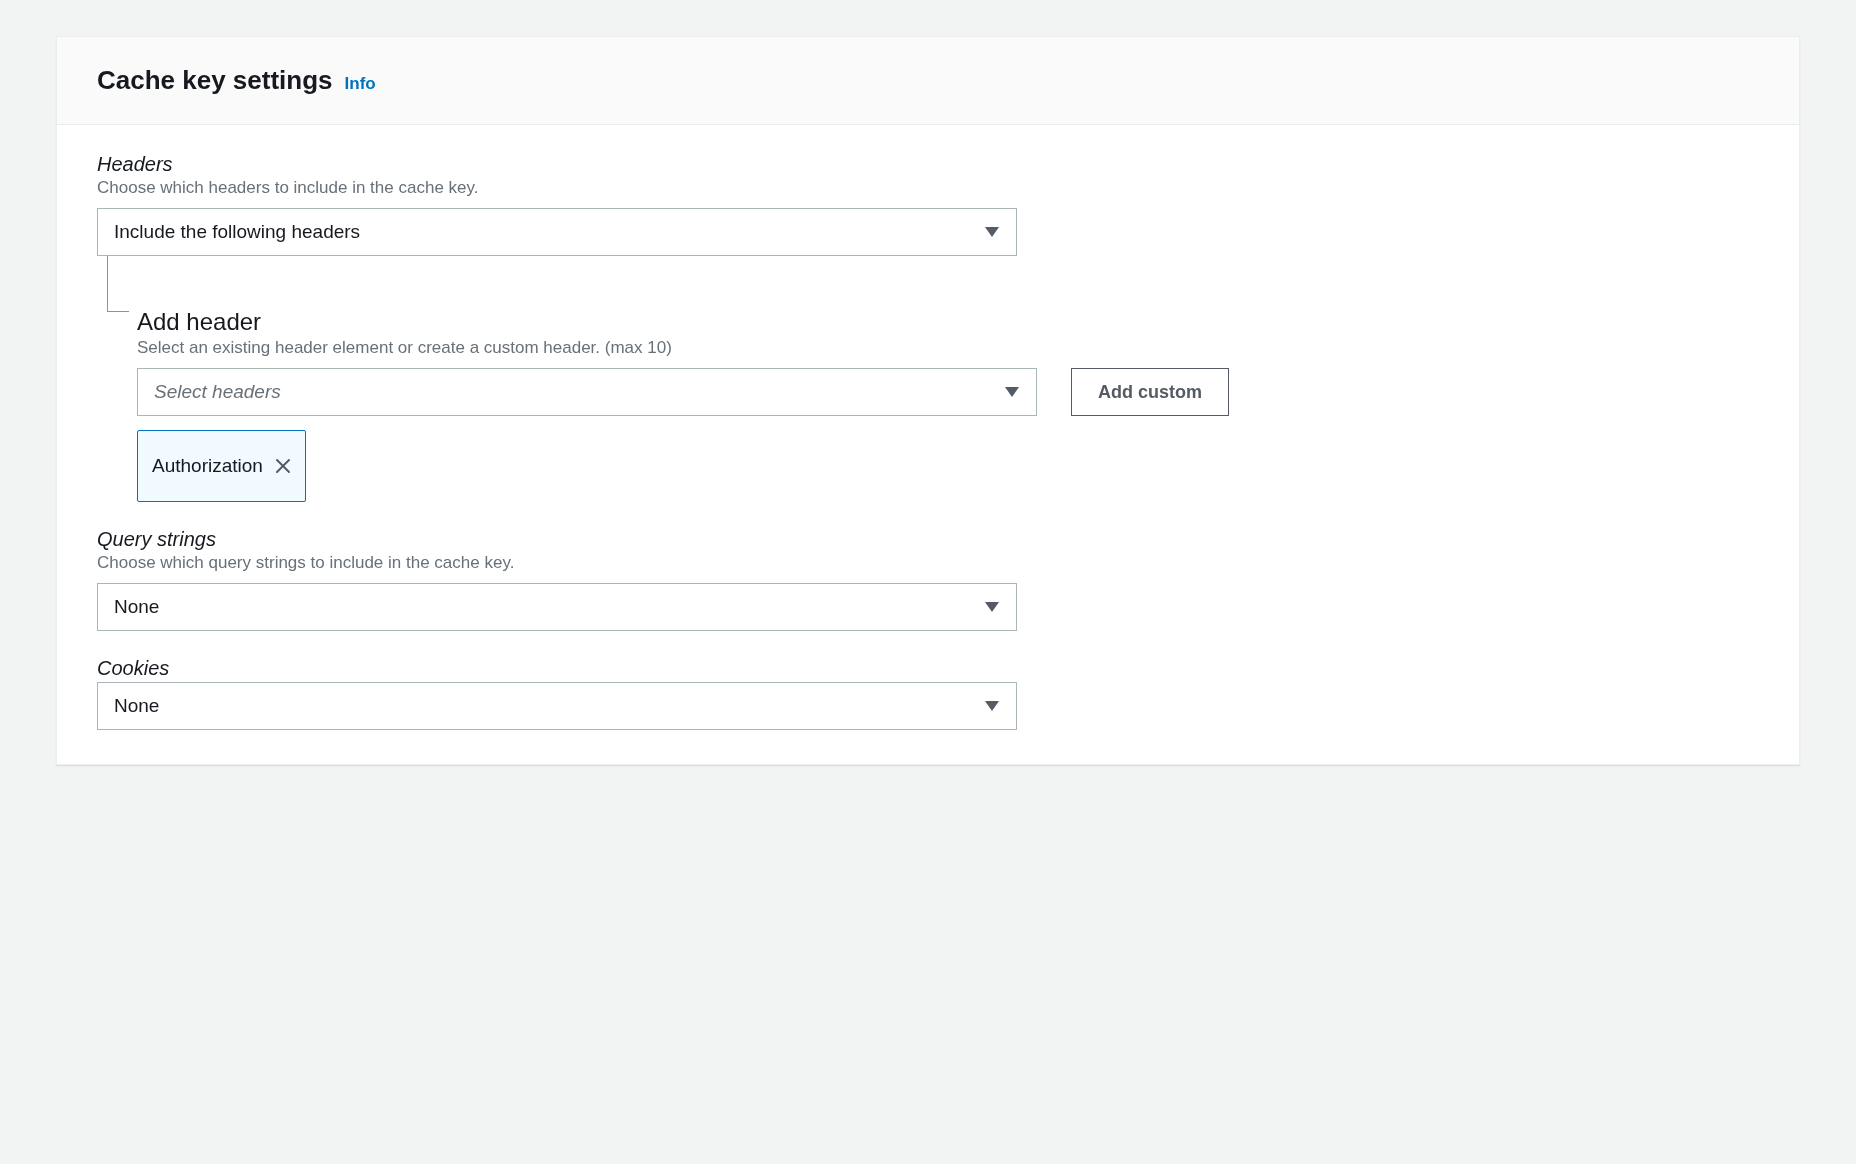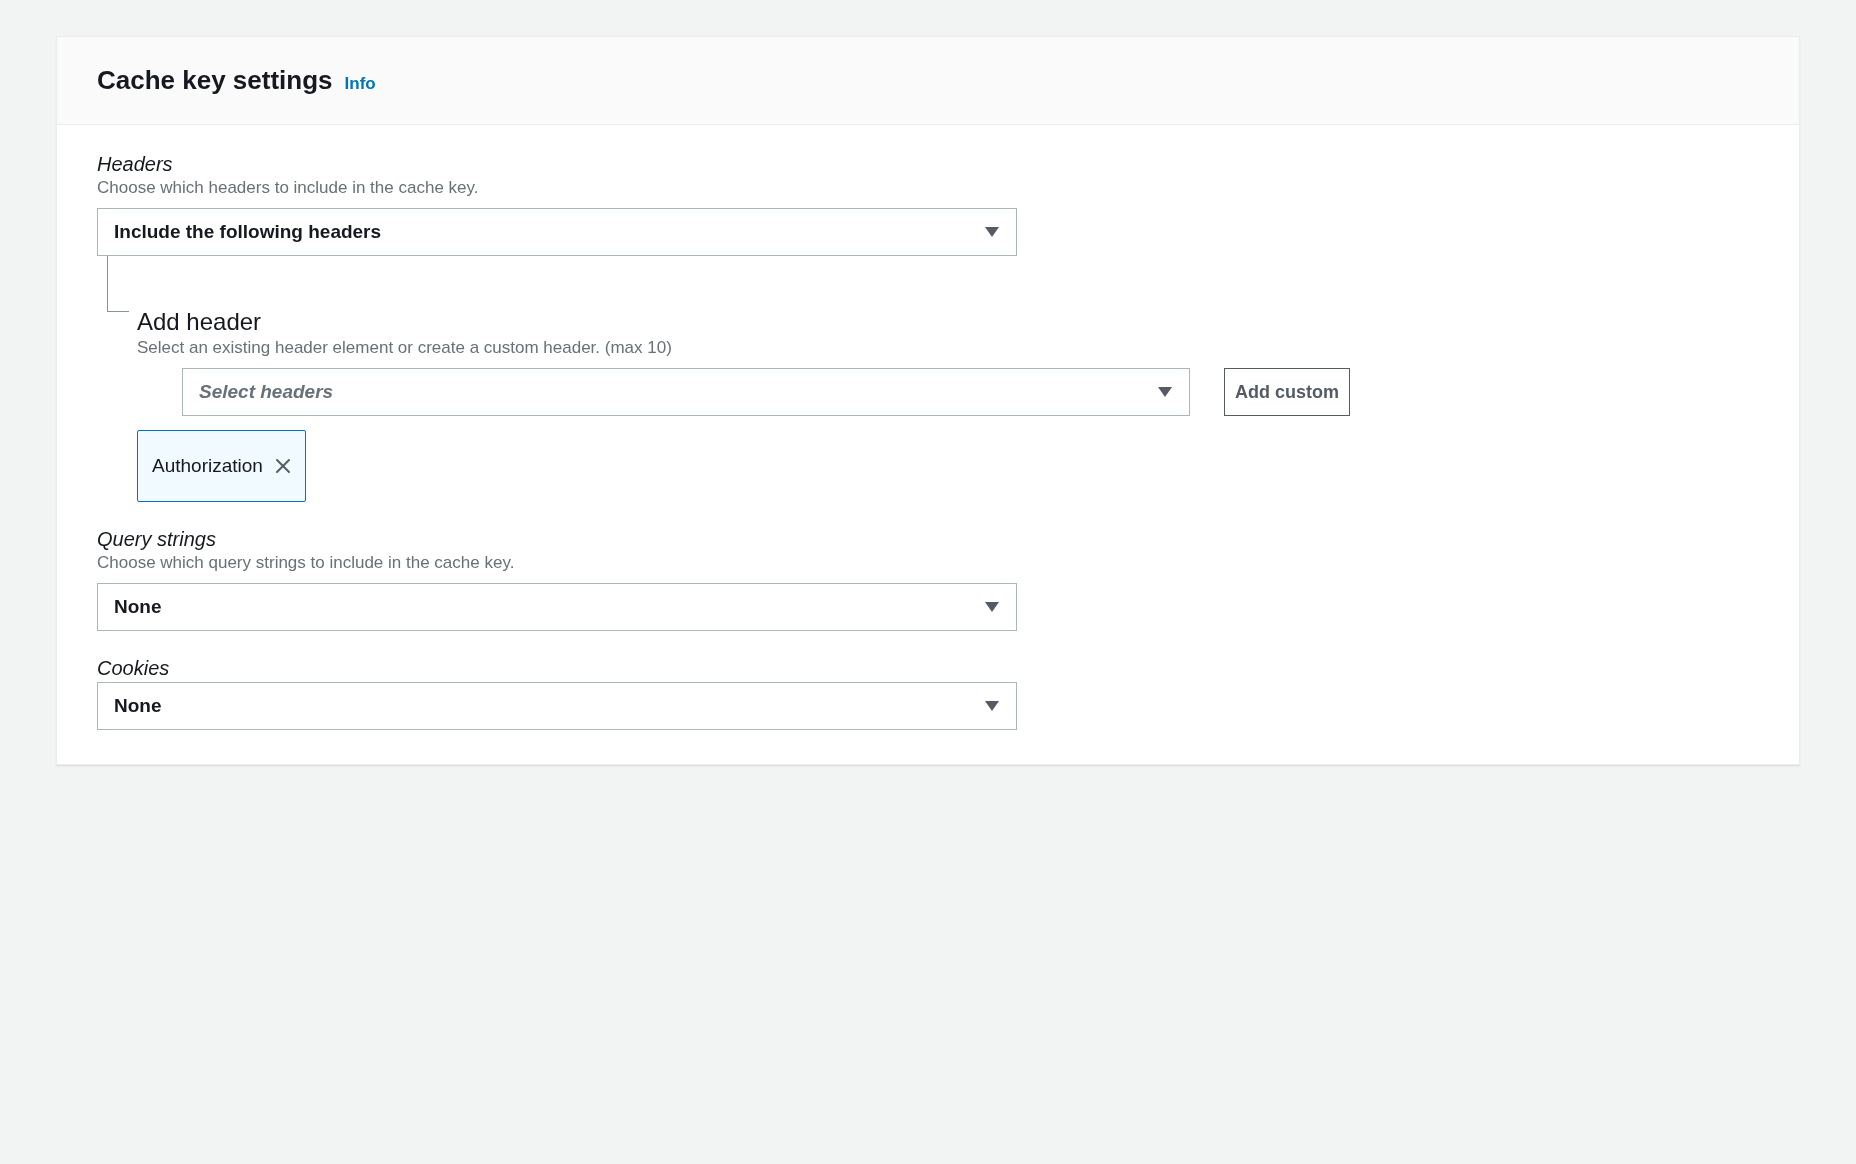--- a/index.html
+++ b/index.html
@@ -57,21 +57,20 @@
   }
   .form-description {
     font-size: 17px;
     color: #687078;
     margin-bottom: 10px;
   }
   .select-wrapper {
     position: relative;
     width: 920px;
     max-width: 100%;
-    font-weight: bold;
   }
   .select {
     width: 100%;
     height: 48px;
     border: 1px solid #aab7b8;
     background: #ffffff;
     padding: 0 44px 0 16px;
     font-size: 19px;
     color: #16191f;
     display: flex;
@@ -117,26 +116,25 @@
     font-size: 17px;
     color: #687078;
     margin-bottom: 10px;
   }
   .nested-row {
     display: flex;
     align-items: center;
     gap: 34px;
   }
   .nested-row .select-wrapper {
-    width: 1008px;
-    margin-left: 45px;
+    width: 900px;
   }
   .btn-secondary {
     height: 48px;
-    padding: 0 10px;
+    padding: 0 26px;
     border: 1px solid #545b64;
     background: #ffffff;
     font-size: 18px;
     font-weight: 700;
     color: #545b64;
     cursor: pointer;
     white-space: nowrap;
   }
   .token-row {
     margin-top: 14px;

